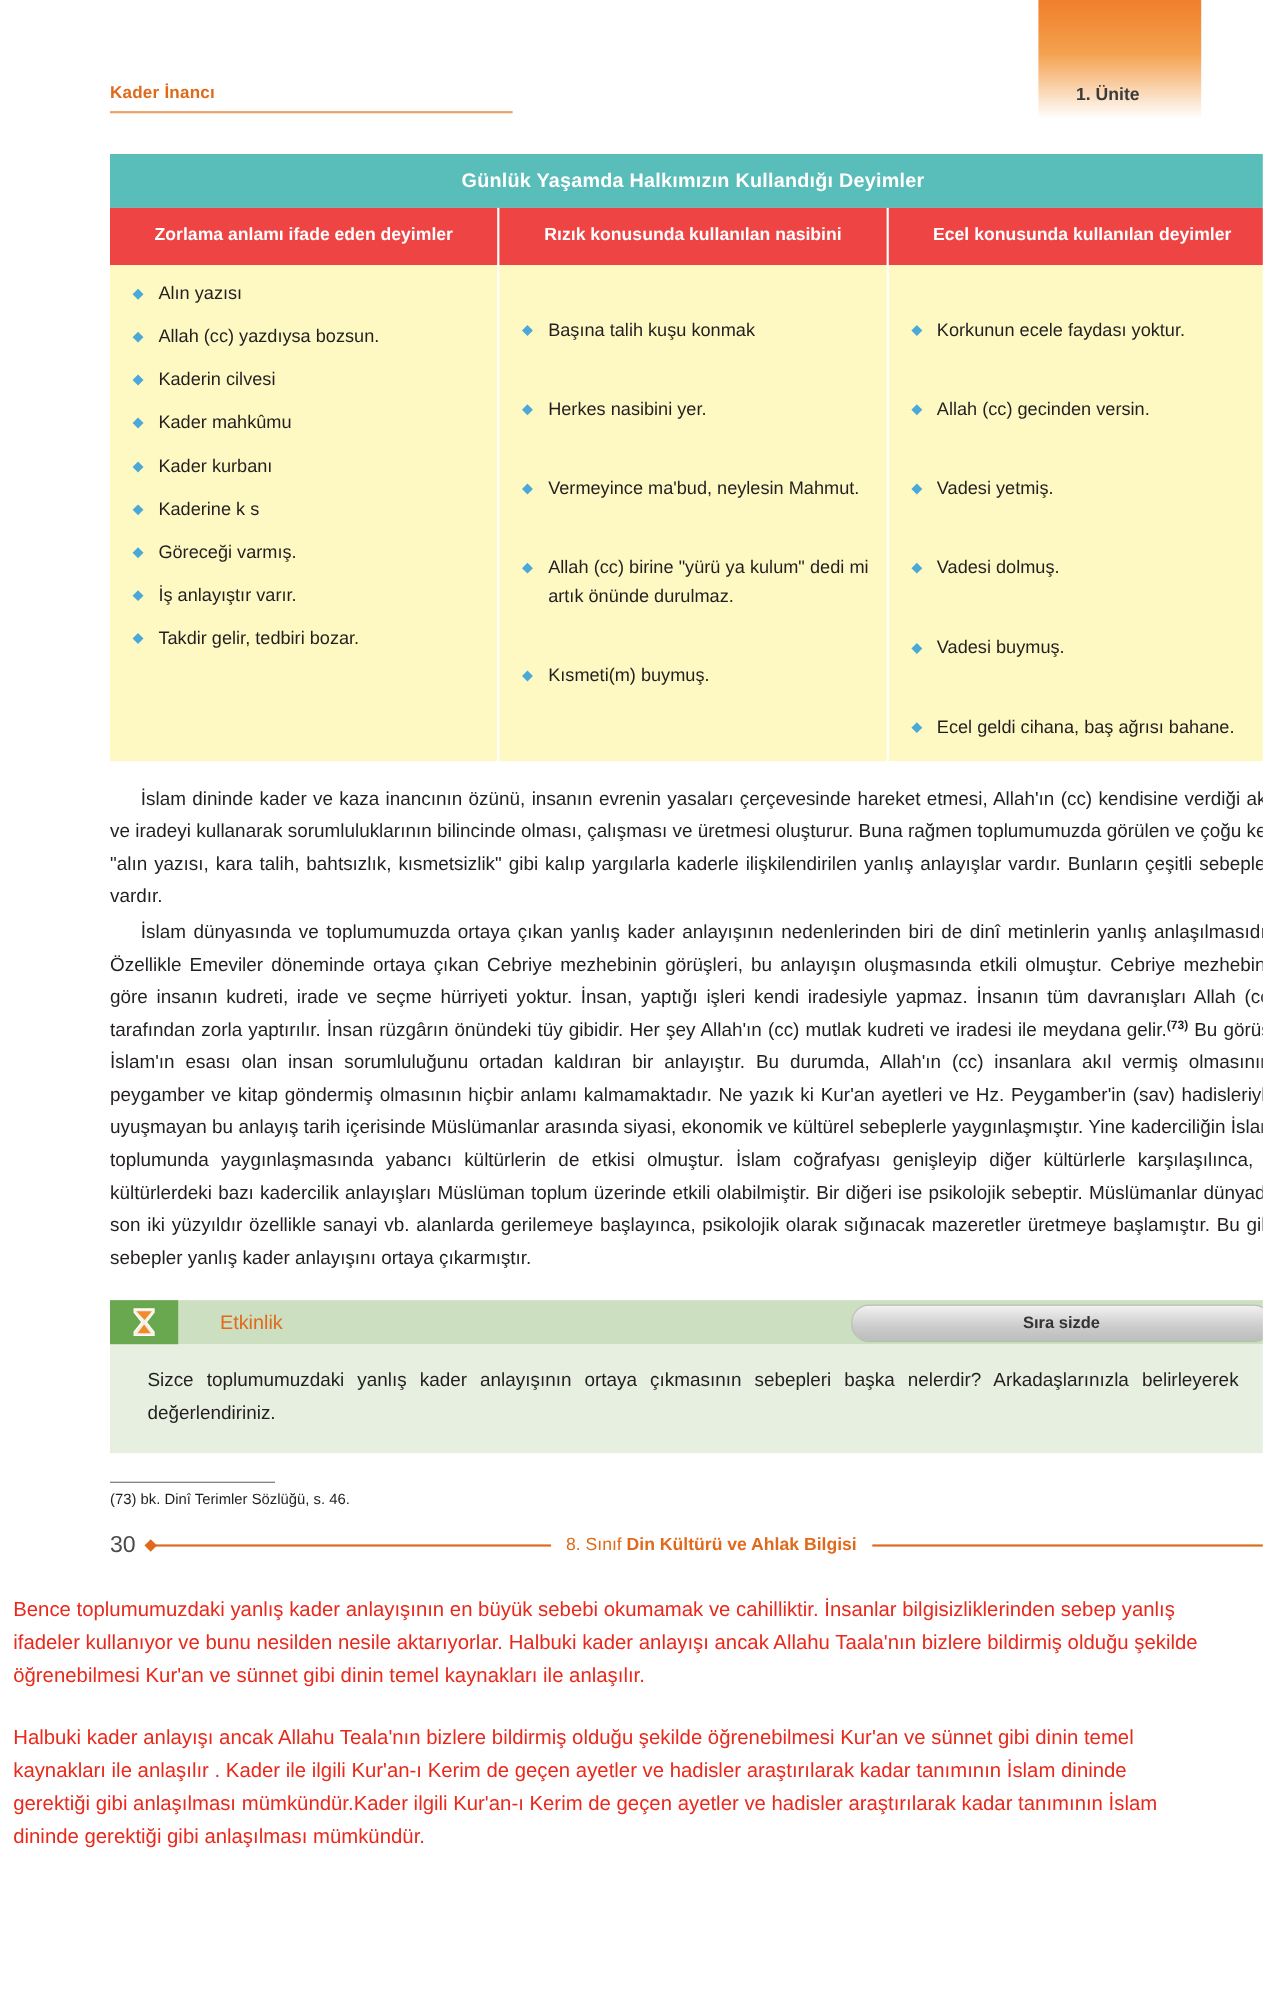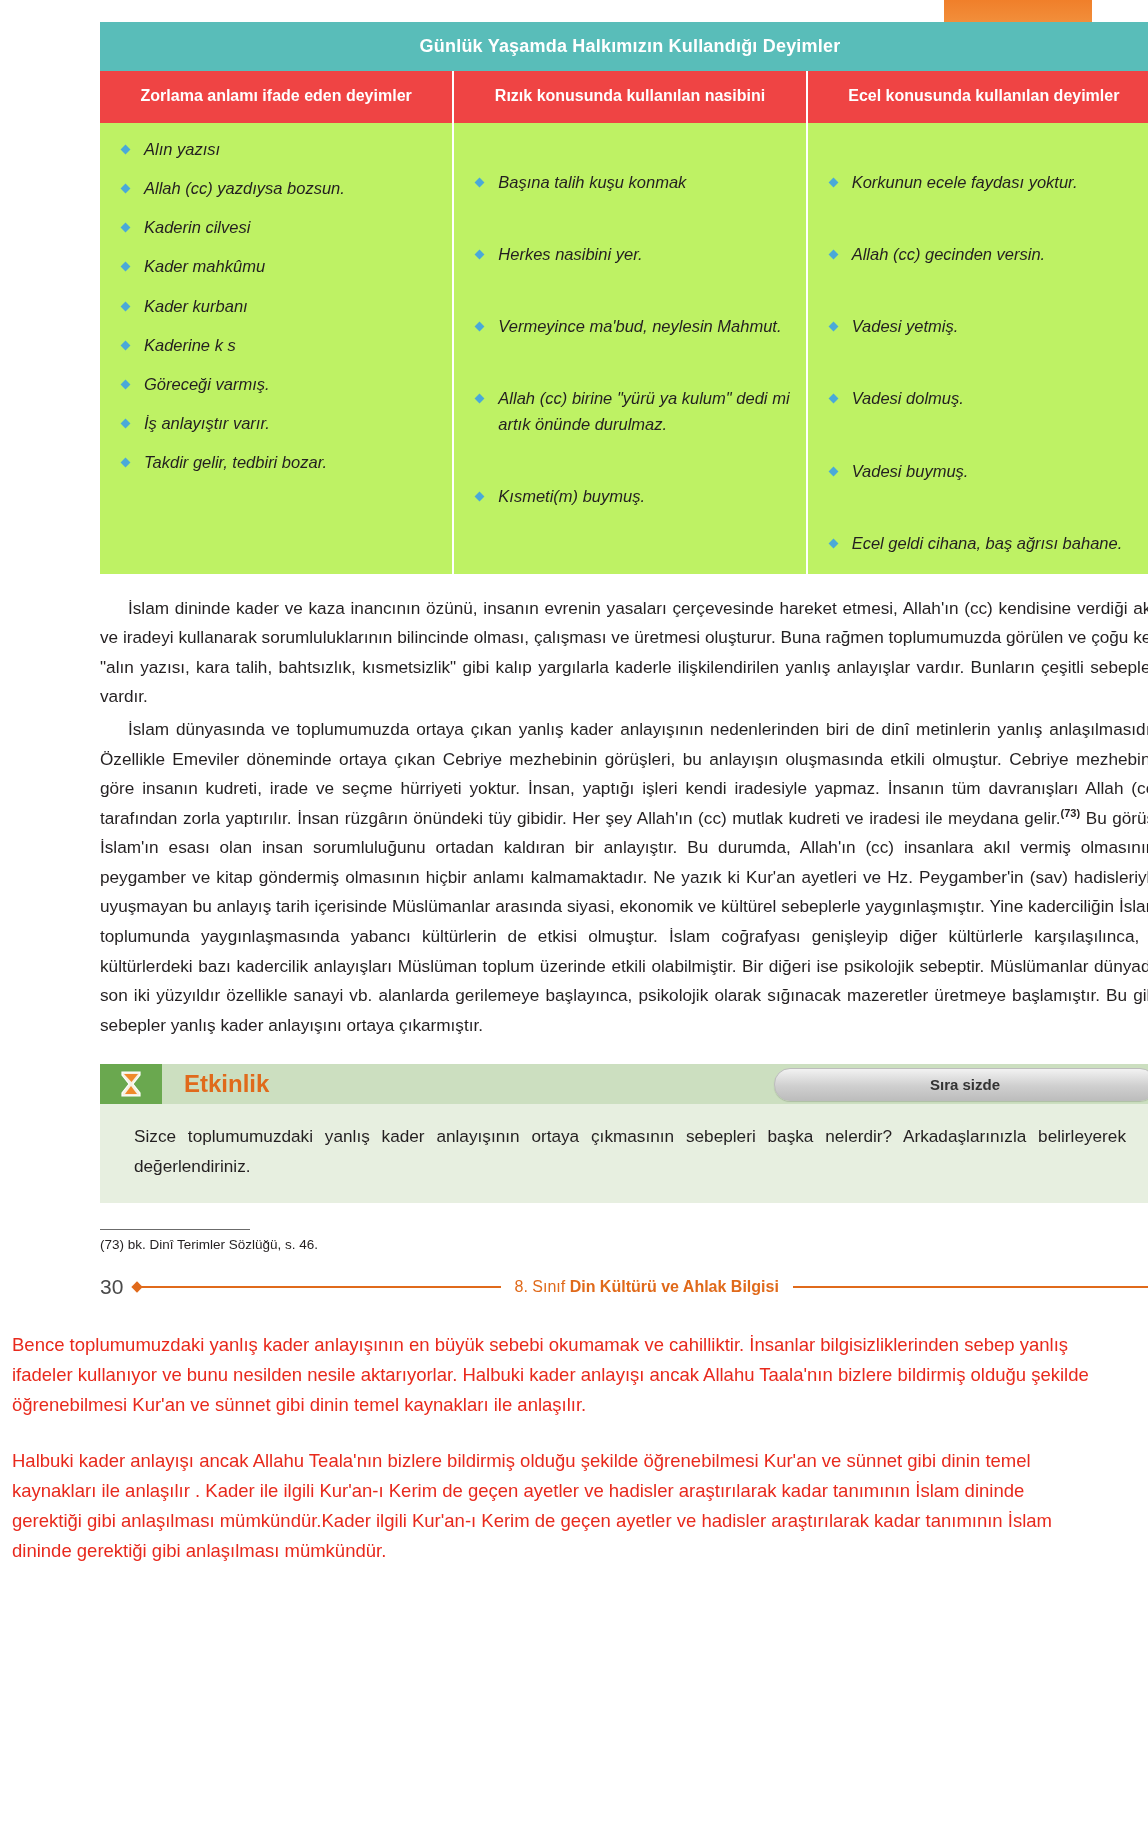--- a/index.html
+++ b/index.html
@@ -87,25 +87,24 @@
     font-weight: bold;
     text-align: center;
     padding: 13px 14px 16px 14px;
     border-right: 2px solid #ffffff;
     line-height: 1.45;
     vertical-align: middle;
   }
   .idioms-table th.col-head:last-child { border-right: none; }
 
   .idioms-table td.col-body {
-    background: #bef264;
+    background: #fef9c3;
     vertical-align: top;
     padding: 14px 14px 16px 14px;
     border-right: 2px solid #ffffff;
-    font-style: italic;
   }
   .idioms-table td.col-body:last-child { border-right: none; }
 
   ul.bullets {
     list-style: none;
     margin: 0;
     padding: 0;
   }
   ul.bullets li {
     position: relative;
@@ -168,23 +167,23 @@
     justify-content: center;
     flex: 0 0 auto;
   }
   .hourglass {
     width: 22px;
     height: 26px;
     position: relative;
   }
   .activity-label {
     color: #e06a1b;
-    font-weight: bold;
-    font-size: 24px;
-    margin-left: 22px;
+    font-weight: normal;
+    font-size: 18px;
+    margin-left: 38px;
     flex: 0 0 auto;
   }
   .sira-pill {
     position: absolute;
     right: 4px;
     top: 4px;
     width: 380px;
     height: 31px;
     border-radius: 16px;
     background: linear-gradient(180deg, #f2f2f2 0%, #cfcfcf 55%, #bdbdbd 100%);
@@ -281,20 +280,25 @@
   }
   .annotation p:last-child { margin-bottom: 0; }
 </style>
 </head>
 <body>
 
 <div class="corner-tab"></div>
 
 <div class="page-wrap">
 
+  <div class="header">
+    <div class="header-left">Kader İnancı</div>
+    <div class="header-rule"></div>
+    <div class="header-right">1. Ünite</div>
+  </div>
 
   <table class="idioms-table">
     <thead>
       <tr>
         <th class="tbl-title" colspan="3">Günlük Yaşamda Halkımızın Kullandığı Deyimler</th>
       </tr>
       <tr>
         <th class="col-head" style="width:33.2%">Zorlama anlamı ifade eden deyimler</th>
         <th class="col-head" style="width:33.4%">Rızık konusunda kullanılan nasibini</th>
         <th class="col-head" style="width:33.4%">Ecel konusunda kullanılan deyimler</th>

